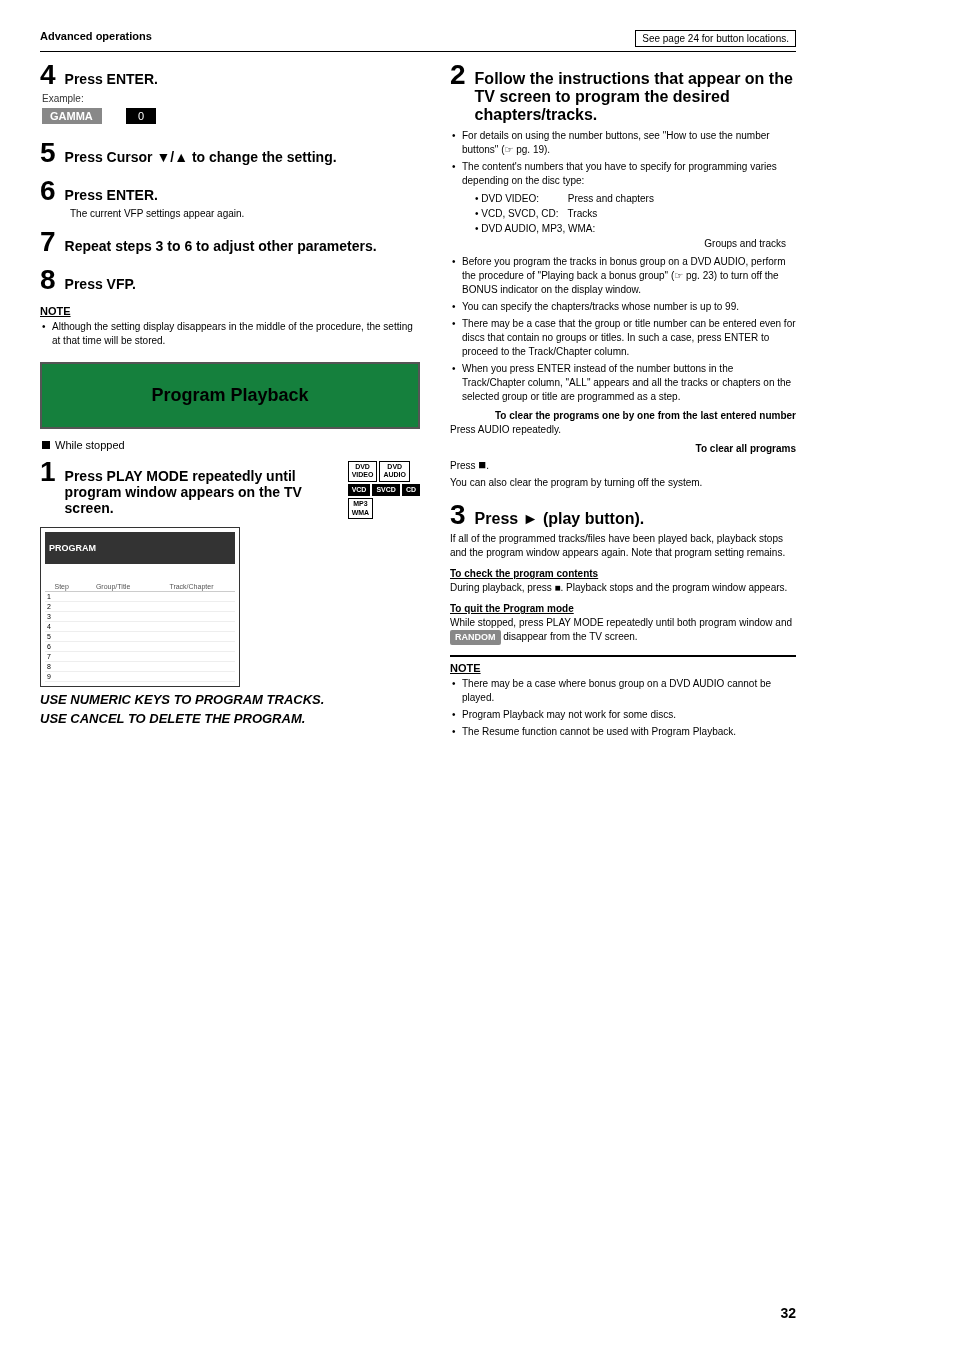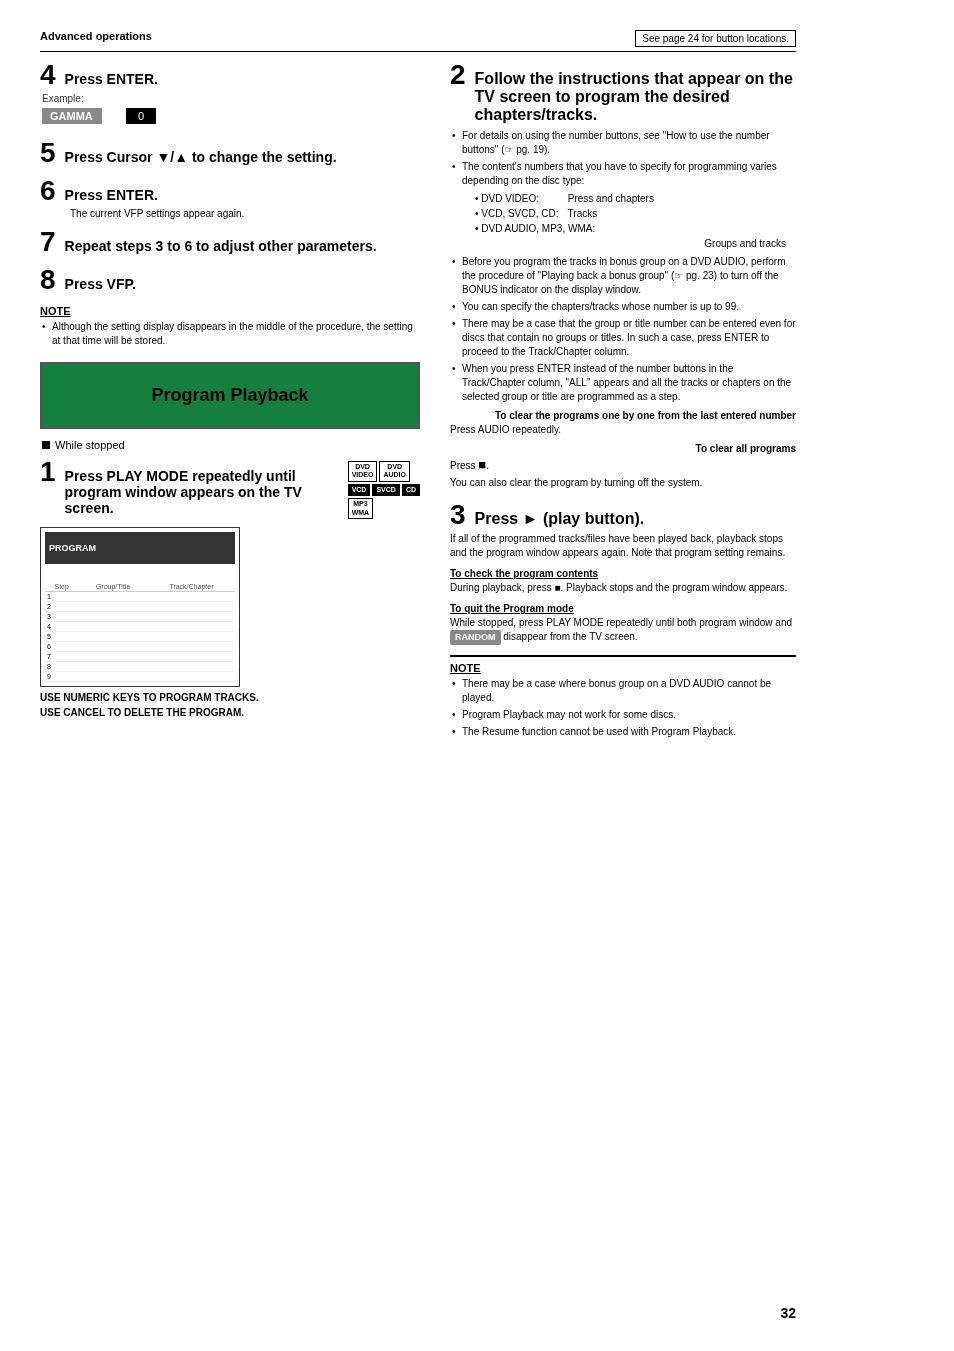--- a/index.html
+++ b/index.html
@@ -179,24 +179,25 @@
       font-weight: normal;
       color: #555;
     }
     .program-table td {
       font-size: 7px;
       padding: 1px 2px;
       border-bottom: 1px solid #eee;
       height: 9px;
     }
     .screen-note {
-      font-size: 10px;
+      font-size: 13px;
       margin-top: 4px;
       color: #000;
       font-weight: bold;
+      font-style: italic;
     }
     .bullet-list {
       list-style: none;
       padding: 0;
       margin: 0;
     }
     .bullet-list li {
       font-size: 10px;
       line-height: 1.4;
       padding-left: 12px;

